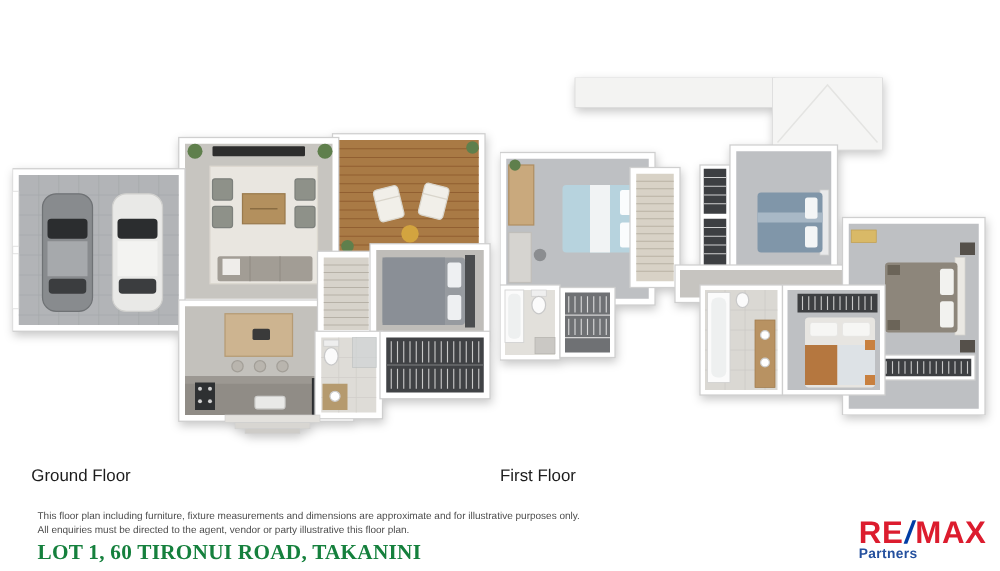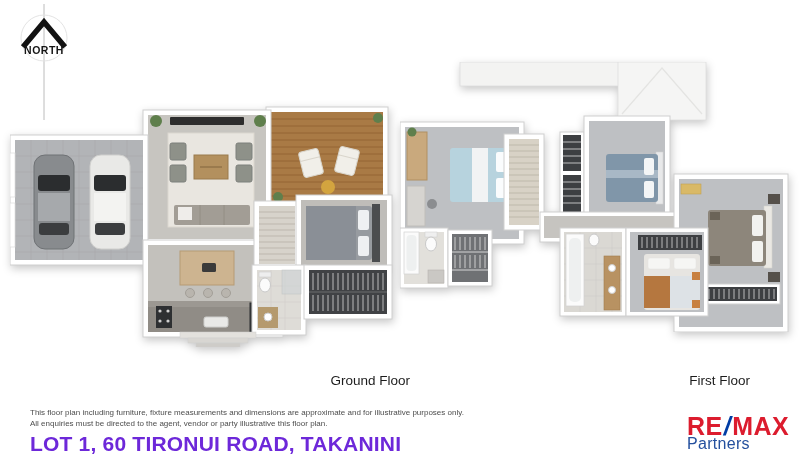--- a/index.html
+++ b/index.html
@@ -7,46 +7,38 @@
           font-family:"Liberation Sans", sans-serif;}
   
   .north{position:absolute;left:16px;top:4px;width:56px;height:116px;}
   .north-label{position:absolute;left:0;top:40px;width:56px;text-align:center;
                font-size:10.5px;font-weight:bold;color:#151515;letter-spacing:.5px;}
   
   .plan{position:absolute;}
   .plan svg{display:block;filter:drop-shadow(1px 3px 4px rgba(0,0,0,.22));}
   .plan-ground{left:10px;top:105px;width:385px;height:242px;}
   .plan-first{left:400px;top:62px;width:390px;height:270px;}
-  .floor-label{position:absolute;top:373px;font-size:13.5px;color:#1c1c1c;text-align:right;}
+  .floor-label{position:absolute;top:373px;font-size:13.5px;color:#1c1c1c;text-align:left;}
   .floor-label.ground{left:25px;width:385px;}
   .floor-label.first{left:400px;width:350px;}
   
   .footer{position:absolute;left:30px;top:408px;width:620px;}
   .disclaimer{font-size:8px;line-height:10.5px;color:#4d4d4d;}
-  .address{margin-top:3px;font-size:21px;font-weight:bold;color:#6d28d9;letter-spacing:.2px;}
+  .address{margin-top:3px;font-size:17px;font-weight:bold;color:#15803d;letter-spacing:.2px;font-family:Liberation Serif, serif;}
   
   .logo{position:absolute;left:687px;top:415px;width:105px;}
   .logo-word{font-size:25px;font-weight:800;letter-spacing:.5px;color:#DC1C2E;line-height:22px;}
   .logo-word .slash{color:#003DA5;font-style:italic;padding:0 1px;}
-  .logo-sub{font-size:16px;font-weight:normal;color:#24509E;line-height:13px;letter-spacing:.3px;}
+  .logo-sub{font-size:11px;font-weight:bold;color:#24509E;line-height:13px;letter-spacing:.3px;}
 </style>
 </head>
 <body>
 
 <div class="canvas">
 
-  <div class="north">
-    <svg width="56" height="116" viewBox="0 0 56 116">
-      <line x1="28" y1="0" x2="28" y2="116" stroke="#bcbcbc" stroke-width="1"></line>
-      <circle cx="28" cy="34" r="23" fill="none" stroke="#e4e4e4" stroke-width="1"></circle>
-      <path d="M7 43 L28 18 L49 43" fill="none" stroke="#121212" stroke-width="5.5" stroke-linejoin="miter"></path>
-    </svg>
-    <div class="north-label">NORTH</div>
-  </div>
 
   <div class="plan plan-ground">
     <svg width="385" height="242" viewBox="0 0 385 242">
 
       <g>
         <rect x="256" y="2" width="122" height="102" fill="#ffffff" stroke="#cfcfcf" stroke-width="1"></rect>
         <rect x="261" y="7" width="112" height="92" fill="#a97a45"></rect>
         <path d="M261 14H373M261 21H373M261 28H373M261 35H373M261 42H373M261 49H373M261 56H373M261 63H373M261 70H373M261 77H373M261 84H373M261 91H373" stroke="#915f31" stroke-width=".8"></path>
         <g transform="translate(301,58) rotate(-14)">
           <rect x="-10" y="-13" width="20" height="26" rx="3" fill="#f1efe9" stroke="#d9d5cb"></rect>

